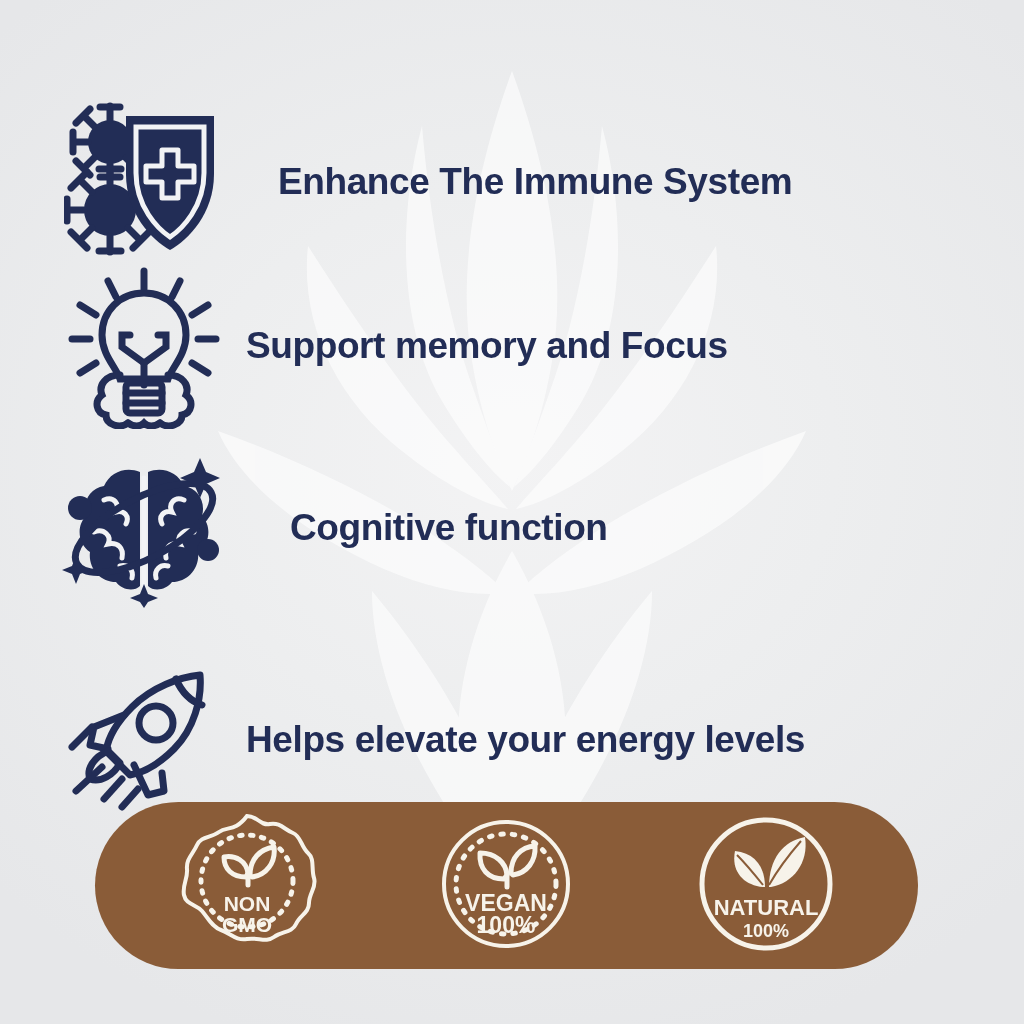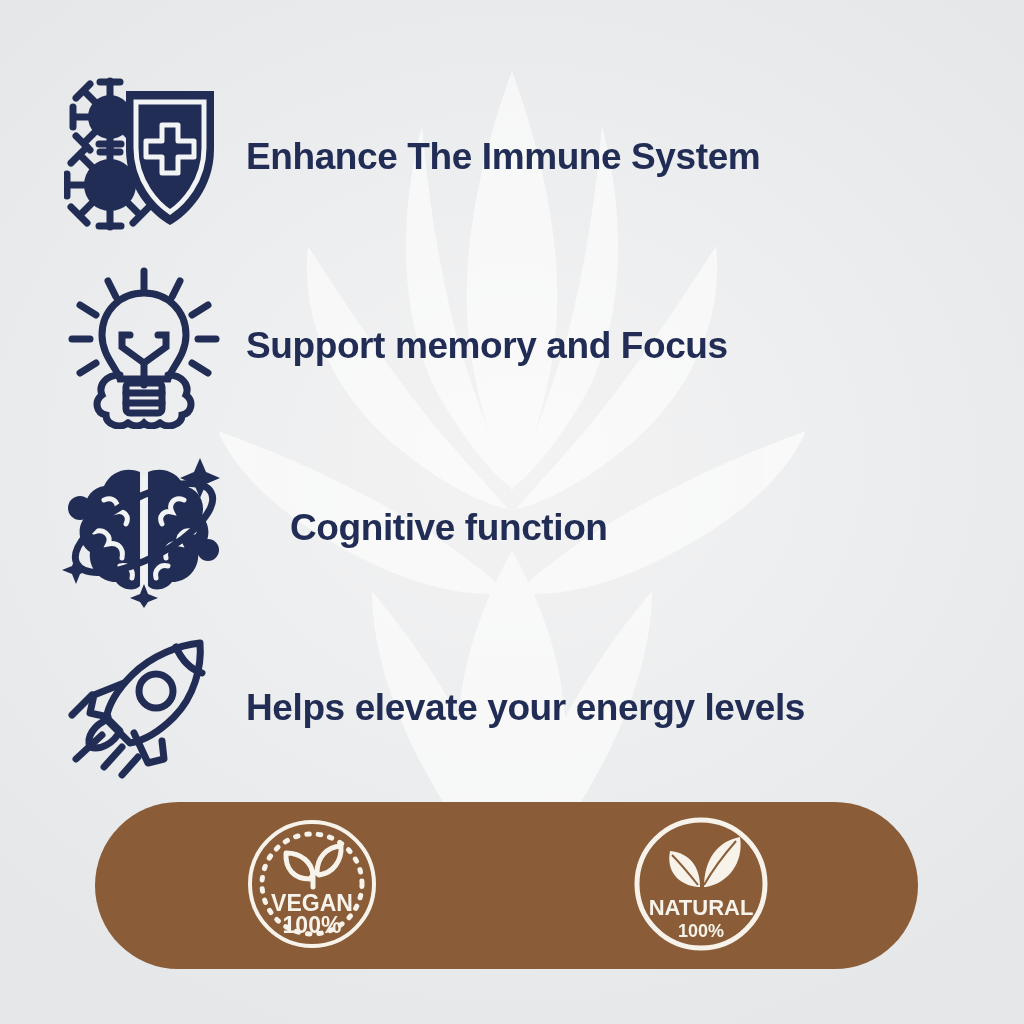--- a/index.html
+++ b/index.html
@@ -38,24 +38,24 @@
   }
 
   .benefit-row {
     position:absolute;
     left:56px;
     width:900px;
     height:176px;
     display:flex;
     align-items:center;
   }
-  .benefit-row.r0 { top:69px; }
+  .benefit-row.r0 { top:94px;gap:32px; }
   .benefit-row.r1 { top:258px; }
   .benefit-row.r2 { top:440px;gap:44px; }
-  .benefit-row.r3 { top:620px; }
+  .benefit-row.r3 { top:652px; }
 
   .benefit-icon {
     width:176px;
     height:176px;
     flex:0 0 176px;
     display:flex;
     align-items:center;
     justify-content:center;
   }
   .benefit-icon svg { display:block; }
@@ -255,20 +255,42 @@
             <line x1="74" y1="124" x2="58" y2="142"></line>
           </g>
         </svg>
       </div>
       <div class="benefit-label">Helps elevate your energy levels</div>
     </div>
   </div>
 
   <div id="cert-bar">
 
+    <div class="cert-badge">
+      <svg width="150" height="150" viewBox="0 0 150 150" xmlns="http://www.w3.org/2000/svg">
+
+        <g fill="none" stroke="#F7F3EA" stroke-width="4">
+          <path d="M75 5
+                   C86 5 88 15 98 13 C108 11 113 19 121 22 C129 25 129 36 136 42
+                   C143 48 139 58 142 67 C145 76 137 82 137 92 C137 102 128 104 124 113
+                   C120 122 110 120 102 126 C94 132 86 126 75 128 C64 130 58 122 49 119
+                   C40 116 36 107 30 100 C24 93 14 94 12 84 C10 74 16 68 15 58
+                   C14 48 21 43 25 34 C29 25 39 27 47 21 C55 15 63 21 75 5 Z"></path>
+          <circle cx="75" cy="70" r="46" stroke-dasharray="2.5 8.5" stroke-linecap="round" stroke-width="5"></circle>
+        </g>
+
+        <g fill="none" stroke="#F7F3EA" stroke-width="5" stroke-linecap="round" stroke-linejoin="round">
+          <path d="M74 66 C60 66 52 58 52 46 C64 44 74 50 76 62 Z"></path>
+          <path d="M78 64 C78 48 88 38 102 36 C104 52 94 64 80 66 Z"></path>
+          <path d="M76 62 L76 74"></path>
+        </g>
+        <text x="75" y="100" text-anchor="middle" fill="#F7F3EA" font-family="Liberation Sans, sans-serif" font-size="21" font-weight="bold">NON</text>
+        <text x="75" y="121" text-anchor="middle" fill="#F7F3EA" font-family="Liberation Sans, sans-serif" font-size="21" font-weight="bold">GMO</text>
+      </svg>
+    </div>
 
     <div class="cert-badge">
       <svg width="150" height="150" viewBox="0 0 150 150" xmlns="http://www.w3.org/2000/svg">
         <circle cx="75" cy="73" r="62" fill="none" stroke="#F7F3EA" stroke-width="4"></circle>
         <circle cx="75" cy="73" r="50" fill="none" stroke="#F7F3EA" stroke-width="5" stroke-dasharray="2.5 9" stroke-linecap="round"></circle>
 
         <g fill="none" stroke="#F7F3EA" stroke-width="5" stroke-linecap="round" stroke-linejoin="round">
           <path d="M73 68 C57 68 48 58 49 42 C65 42 75 52 76 64 Z"></path>
           <path d="M80 62 C80 46 90 36 104 35 C105 50 96 62 82 64 Z"></path>
           <path d="M76 64 L76 76"></path>

